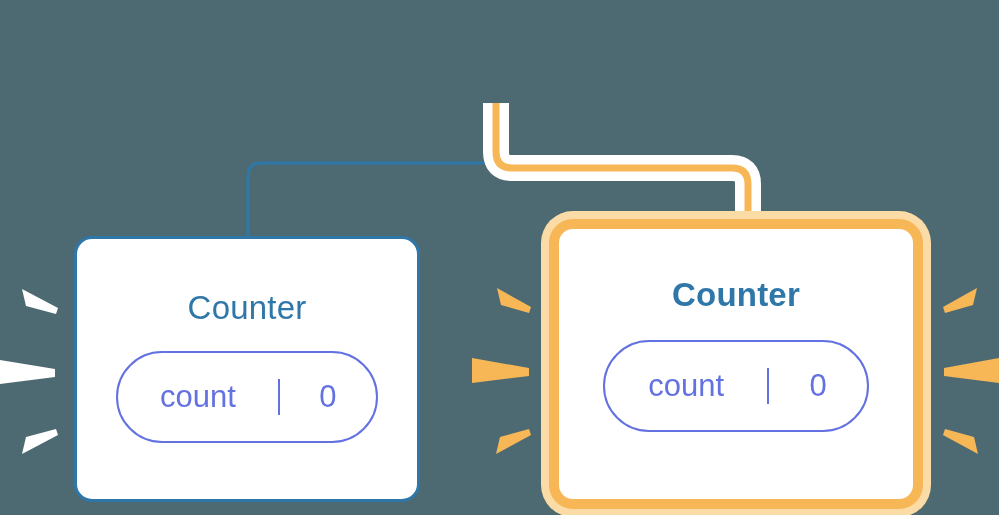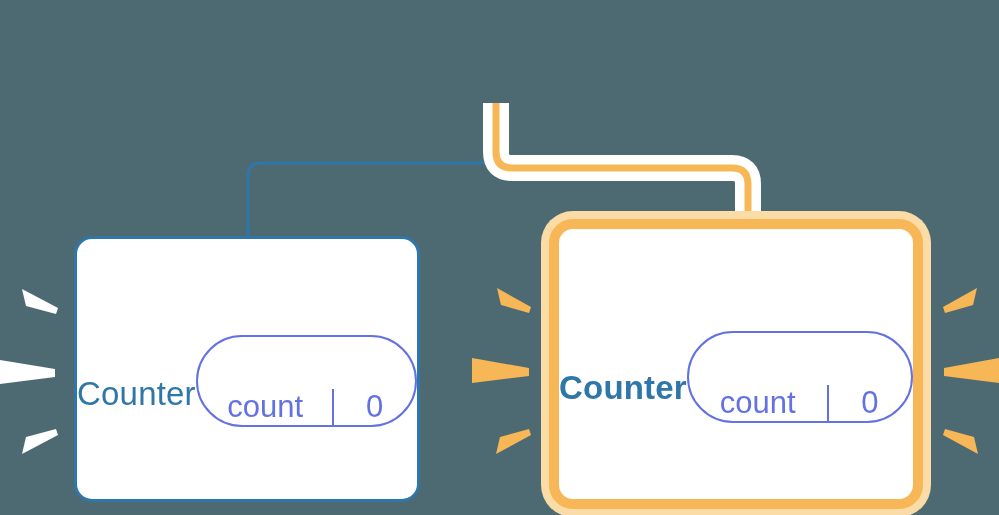--- a/index.html
+++ b/index.html
@@ -57,20 +57,21 @@
     font-weight: 400;
     letter-spacing: 0.3px;
   }
 
   
   .node-child {
     width: 346px;
     height: 266px;
     border-radius: 18px;
     display: flex;
+    flex-direction: column;
     align-items: center;
     justify-content: flex-start;
   }
   .node-left {
     left: 74px;
     top: 236px;
     border: 3px solid #2f77a8;
   }
   .node-right {
     left: 549px;
@@ -92,21 +93,21 @@
     margin-top: 50px;
   }
   .node-right .node-title {
     font-weight: 700;
     margin-top: 47px;
   }
 
   
   .pill {
     display: flex;
-    align-items: flex-end;
+    align-items: center;
     border: 2px solid #6372e0;
     border-radius: 999px;
     overflow: hidden;
     background: #ffffff;
   }
   .node-left .pill {
     margin-top: 24px;
     width: 258px;
     height: 88px;
   }

